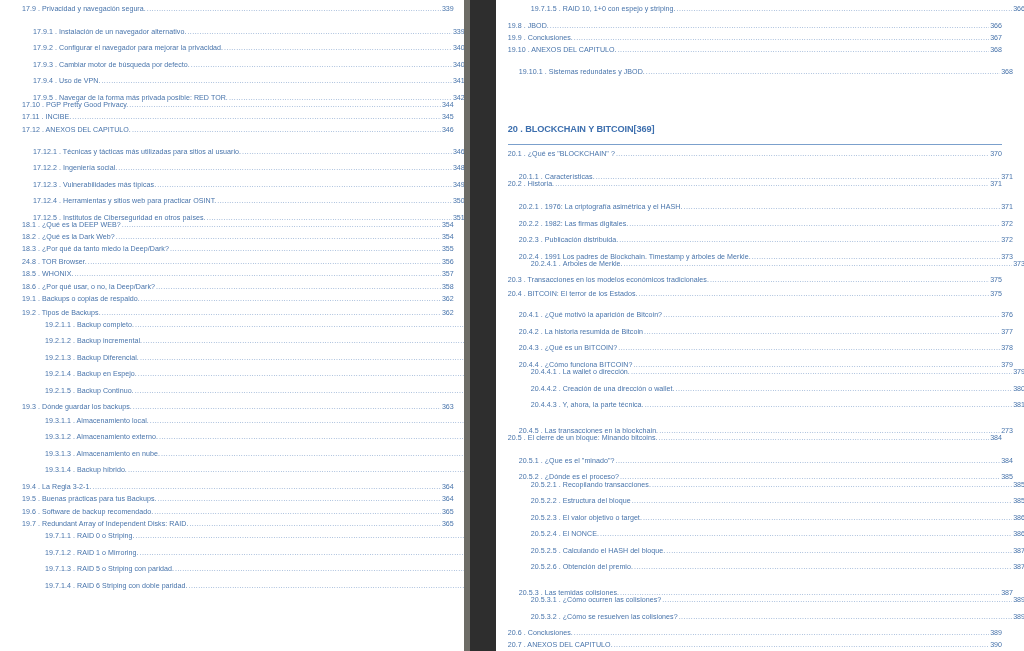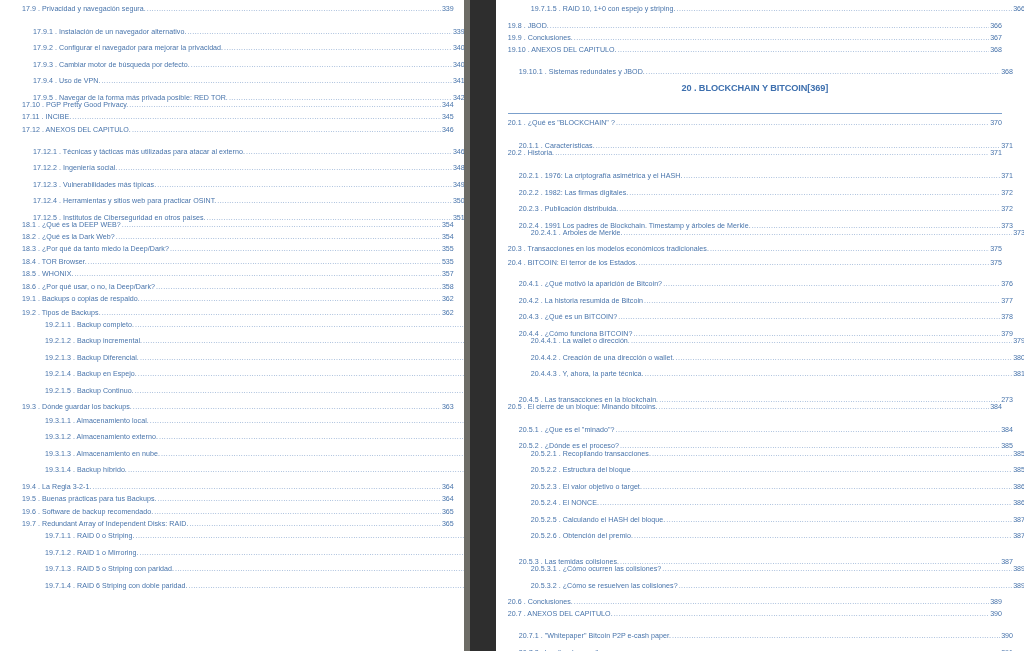--- a/index.html
+++ b/index.html
@@ -81,34 +81,34 @@
   .lvl2 { margin-left: 11px; height: 16.5px; align-items: flex-end; }
   .lvl3 { margin-left: 23px; height: 16.5px; }
 
   
   .tight { height: 12.4px; }
 
   
   .chapter {
     display: flex;
     align-items: baseline;
-    justify-content: center;
+    justify-content: flex-start;
     width: 100%;
     color: #3d6fae;
     font-weight: bold;
     font-size: 9.2px;
     letter-spacing: -0.1px;
     border-bottom: 1.6px solid #7ba0cc;
-    padding-bottom: 20px;
+    padding-bottom: 10px;
     margin-top: 7px;
     margin-bottom: 6px;
     box-sizing: border-box;
   }
   .chapter-title { flex: 0 1 auto; white-space: nowrap; }
-  .chapter-page { flex: 0 0 auto; white-space: nowrap; }
+  .chapter-page { flex: 0 0 auto; white-space: nowrap; margin-top: 41px; }
 </style>
 </head>
 <body>
 
 <div class="spread">
 
   <div class="page page-left" id="left-col">
       <div class="toc-entry lvl1">
         <span class="toc-label">17.9 .  Privacidad y navegación segura.</span>
         <span class="toc-dots">........................................................................................................................................................................................................</span>
@@ -148,21 +148,21 @@
         <span class="toc-label">17.11 .  INCIBE.</span>
         <span class="toc-dots">........................................................................................................................................................................................................</span>
         <span class="toc-page">345</span>
       </div>
       <div class="toc-entry lvl1 tight">
         <span class="toc-label">17.12 .  ANEXOS DEL CAPÍTULO.</span>
         <span class="toc-dots">........................................................................................................................................................................................................</span>
         <span class="toc-page">346</span>
       </div>
       <div class="toc-entry lvl2">
-        <span class="toc-label">17.12.1 . Técnicas y tácticas más utilizadas para atacar al externo.</span>
+        <span class="toc-label">17.12.1 . Técnicas y tácticas más utilizadas para sitios al usuario.</span>
         <span class="toc-dots">........................................................................................................................................................................................................</span>
         <span class="toc-page">346</span>
       </div>
       <div class="toc-entry lvl2">
         <span class="toc-label">17.12.2 . Ingeniería social.</span>
         <span class="toc-dots">........................................................................................................................................................................................................</span>
         <span class="toc-page">348</span>
       </div>
       <div class="toc-entry lvl2">
         <span class="toc-label">17.12.3 . Vulnerabilidades más típicas.</span>
@@ -188,23 +188,23 @@
         <span class="toc-label">18.2 .  ¿Qué es la Dark Web?</span>
         <span class="toc-dots">........................................................................................................................................................................................................</span>
         <span class="toc-page">354</span>
       </div>
       <div class="toc-entry lvl1 tight">
         <span class="toc-label">18.3 .  ¿Por qué da tanto miedo la Deep/Dark?</span>
         <span class="toc-dots">........................................................................................................................................................................................................</span>
         <span class="toc-page">355</span>
       </div>
       <div class="toc-entry lvl1 tight">
-        <span class="toc-label">18.4 .  TOR Browser.</span>
-        <span class="toc-dots">........................................................................................................................................................................................................</span>
-        <span class="toc-page">535</span>
+        <span class="toc-label">24.8 .  TOR Browser.</span>
+        <span class="toc-dots">........................................................................................................................................................................................................</span>
+        <span class="toc-page">356</span>
       </div>
       <div class="toc-entry lvl1 tight">
         <span class="toc-label">18.5 .  WHONIX.</span>
         <span class="toc-dots">........................................................................................................................................................................................................</span>
         <span class="toc-page">357</span>
       </div>
       <div class="toc-entry lvl1 tight">
         <span class="toc-label">18.6 .  ¿Por qué usar, o no, la Deep/Dark?</span>
         <span class="toc-dots">........................................................................................................................................................................................................</span>
         <span class="toc-page">358</span>

